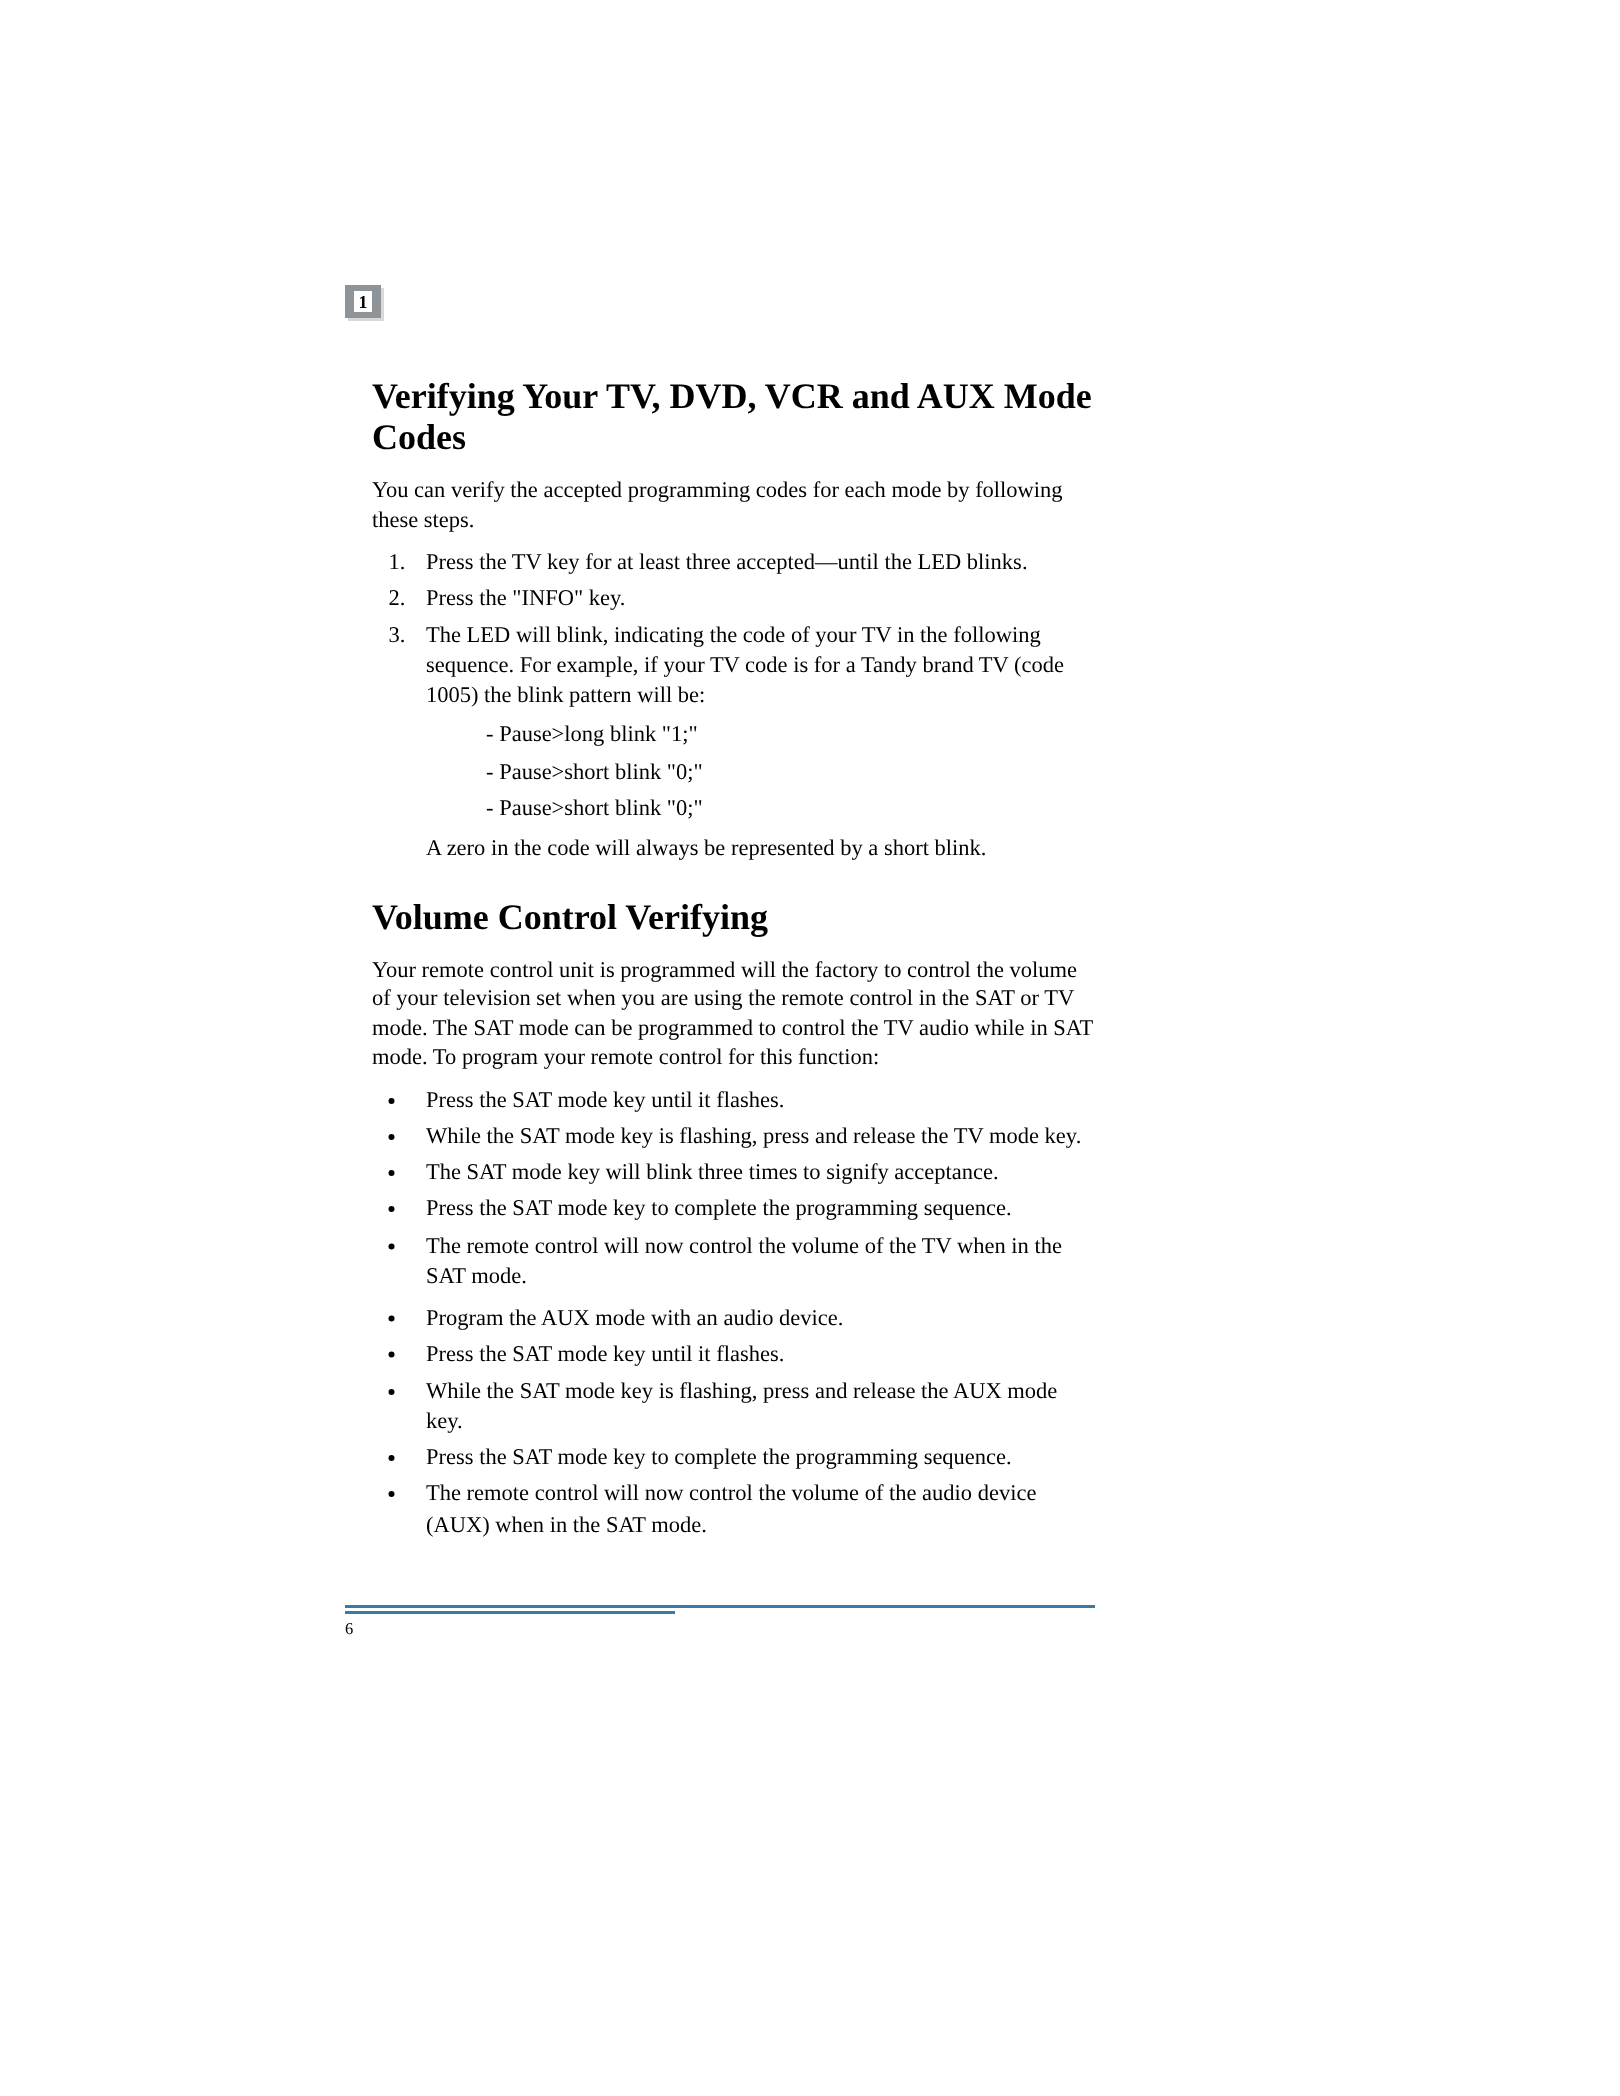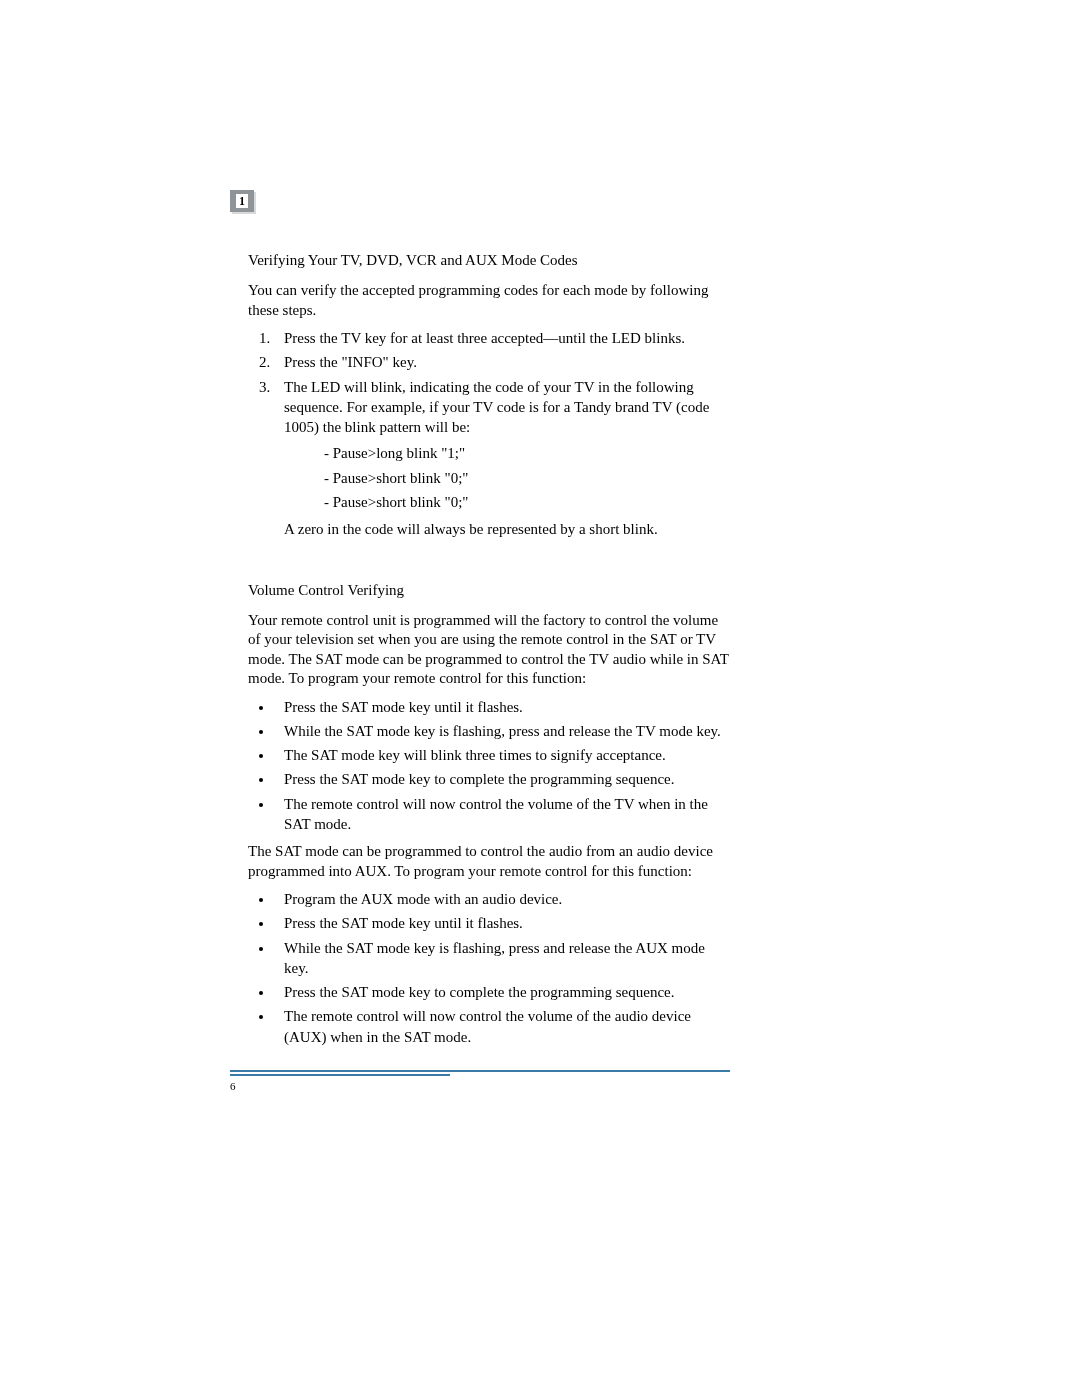--- a/index.html
+++ b/index.html
@@ -39,22 +39,22 @@
     height: 14px;
     display: flex;
     align-items: center;
     justify-content: center;
   }
   .content {
     padding-left: 18px;
     padding-top: 40px;
   }
   h2 {
-    font-size: 15px;
-    font-weight: normal;
+    font-size: 24px;
+    font-weight: bold;
     margin: 0 0 12px 0;
   }
   p {
     font-size: 15px;
     margin: 0 0 8px 0;
     line-height: 1.3;
   }
   ol {
     margin: 0 0 8px 0;
     padding-left: 26px;
@@ -82,21 +82,21 @@
     margin-bottom: 6px;
   }
   ul.dash > li::before {
     content: "- ";
   }
   ul.dash > li {
     padding-left: 0;
   }
   .follow-p {
     margin-left: 36px;
-    margin-bottom: 24px;
+    margin-bottom: 4px;
   }
   .sp-top {
     margin-top: 6px;
   }
   .footer-rule {
     position: absolute;
     left: 230px;
     top: 1070px;
     width: 500px;
     border-top: 2px solid #3a7aa6;
@@ -147,21 +147,20 @@
 
     <h2>Volume Control Verifying</h2>
     <p>Your remote control unit is programmed will the factory to control the volume of your television set when you are using the remote control in the SAT or TV mode. The SAT mode can be programmed to control the TV audio while in SAT mode. To program your remote control for this function:</p>
     <ul>
       <li>Press the SAT mode key until it flashes.</li>
       <li>While the SAT mode key is flashing, press and release the TV mode key.</li>
       <li>The SAT mode key will blink three times to signify acceptance.</li>
       <li>Press the SAT mode key to complete the programming sequence.</li>
       <li>The remote control will now control the volume of the TV when in the SAT mode.</li>
     </ul>
-    <p class="sp-top">The SAT mode can be programmed to control the audio from an audio device programmed into AUX. To program your remote control for this function:</p>
     <ul>
       <li>Program the AUX mode with an audio device.</li>
       <li>Press the SAT mode key until it flashes.</li>
       <li>While the SAT mode key is flashing, press and release the AUX mode key.</li>
       <li>Press the SAT mode key to complete the programming sequence.</li>
       <li>The remote control will now control the volume of the audio device (AUX) when in the SAT mode.</li>
     </ul>
   </div>
 </div>
 

